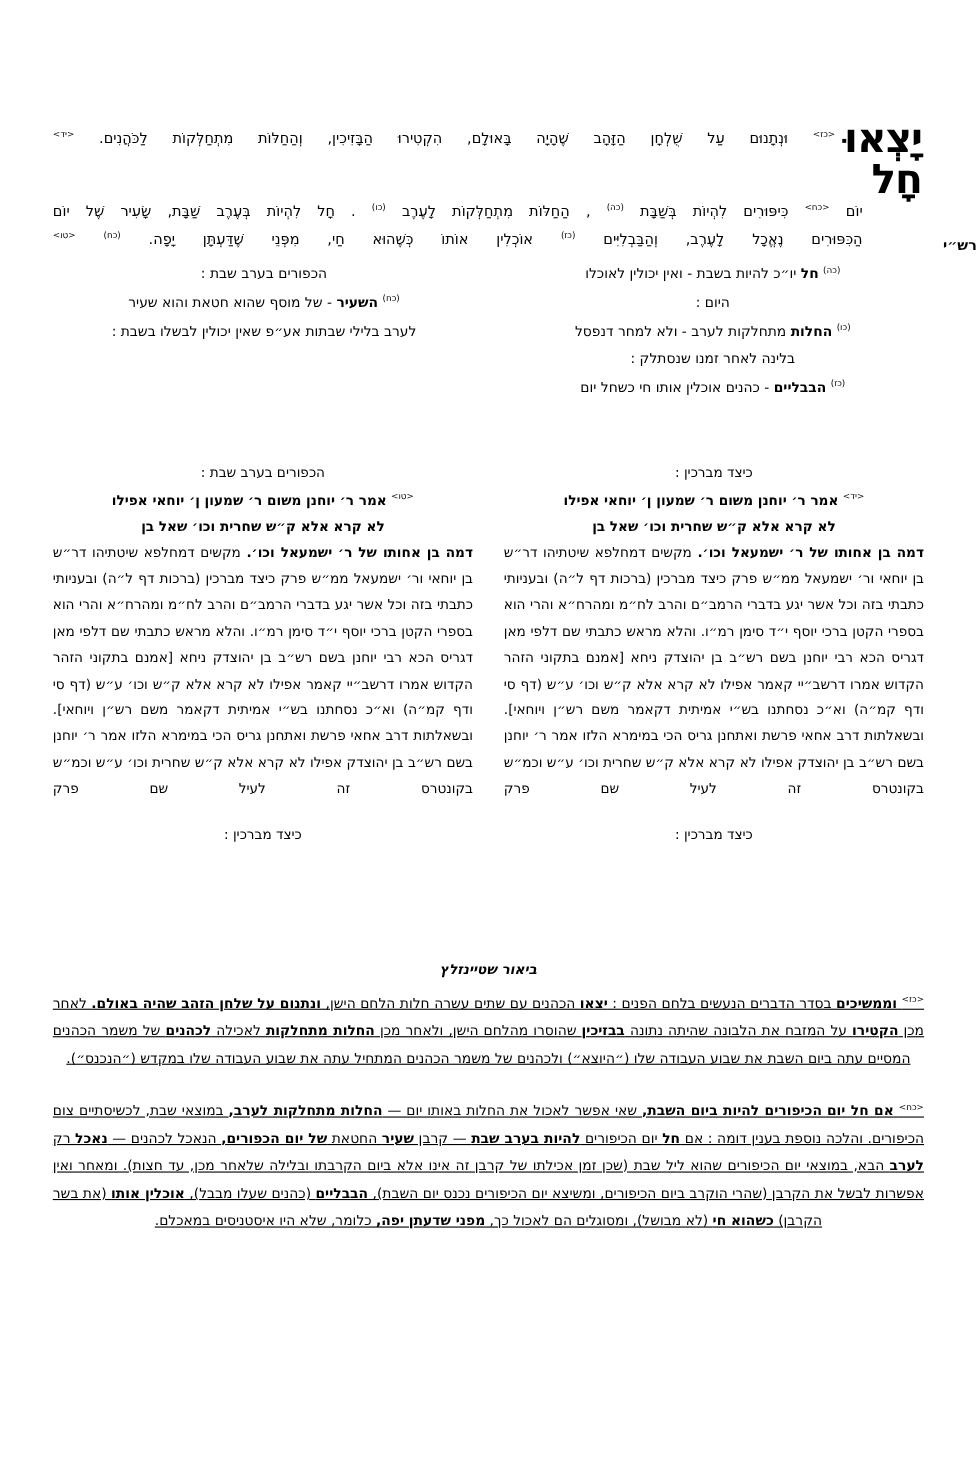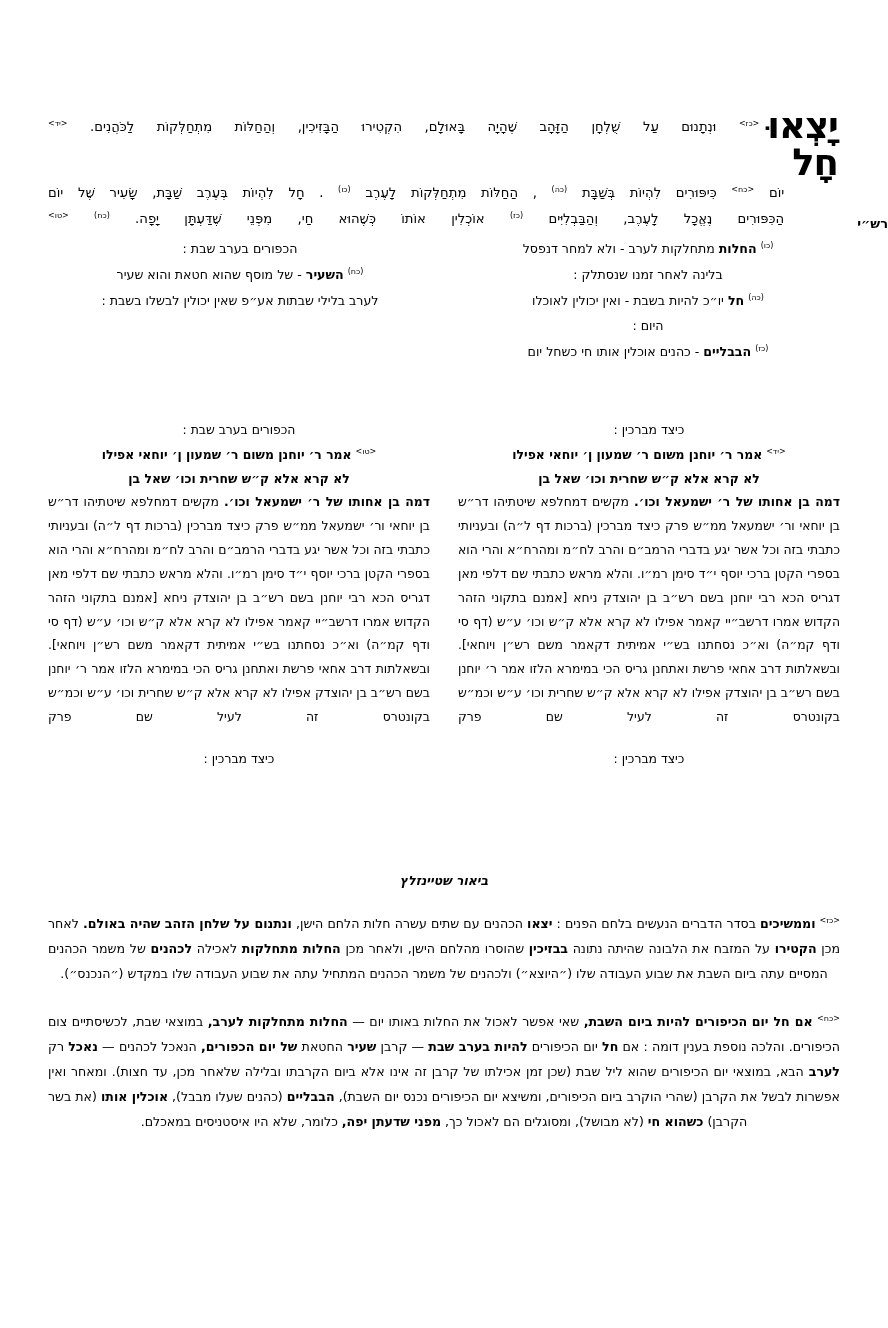--- a/index.html
+++ b/index.html
@@ -147,23 +147,24 @@
   
   .biur {
     position: absolute;
     top: 895px;
     right: 48px;
     left: 48px;
     font-size: 12.6px;
     line-height: 2.0;
   }
   .biur p {
-    margin: 16px 0 22px 0;
+    margin: 4px 0 22px 0;
     text-align: justify;
     text-align-last: center;
+    text-decoration: underline;
   }
   .biur b { font-weight: bold; }
   .bnum {
     font-size: 8px;
     vertical-align: super;
   }
 </style>
 </head>
 <body>
 
@@ -203,30 +204,30 @@
     </div>
 
   </div>
 
   <div class="rashi-head">רש״י</div>
 
   <div class="rashi-cols">
 
     <div class="rashi-col right">
       <div class="rashi-entry">
+        <span class="rnum">(כה)</span>
+        <b>חל</b>
+        <span>יו״כ להיות בשבת - ואין יכולין לאוכלו</span>
+        <div style="text-align:center">היום :</div>
+      </div>
+      <div class="rashi-entry">
         <span class="rnum">(כו)</span>
         <b>החלות</b>
         <span>מתחלקות לערב - ולא למחר דנפסל</span>
         <div style="text-align:center">בלינה לאחר זמנו שנסתלק :</div>
-      </div>
-      <div class="rashi-entry">
-        <span class="rnum">(כה)</span>
-        <b>חל</b>
-        <span>יו״כ להיות בשבת - ואין יכולין לאוכלו</span>
-        <div style="text-align:center">היום :</div>
       </div>
       <div class="rashi-entry">
         <span class="rnum">(כז)</span>
         <b>הבבליים</b>
         <span>- כהנים אוכלין אותו חי כשחל יום</span>
       </div>
     </div>
 
     <div class="rashi-col left">
       <div class="rashi-entry">

